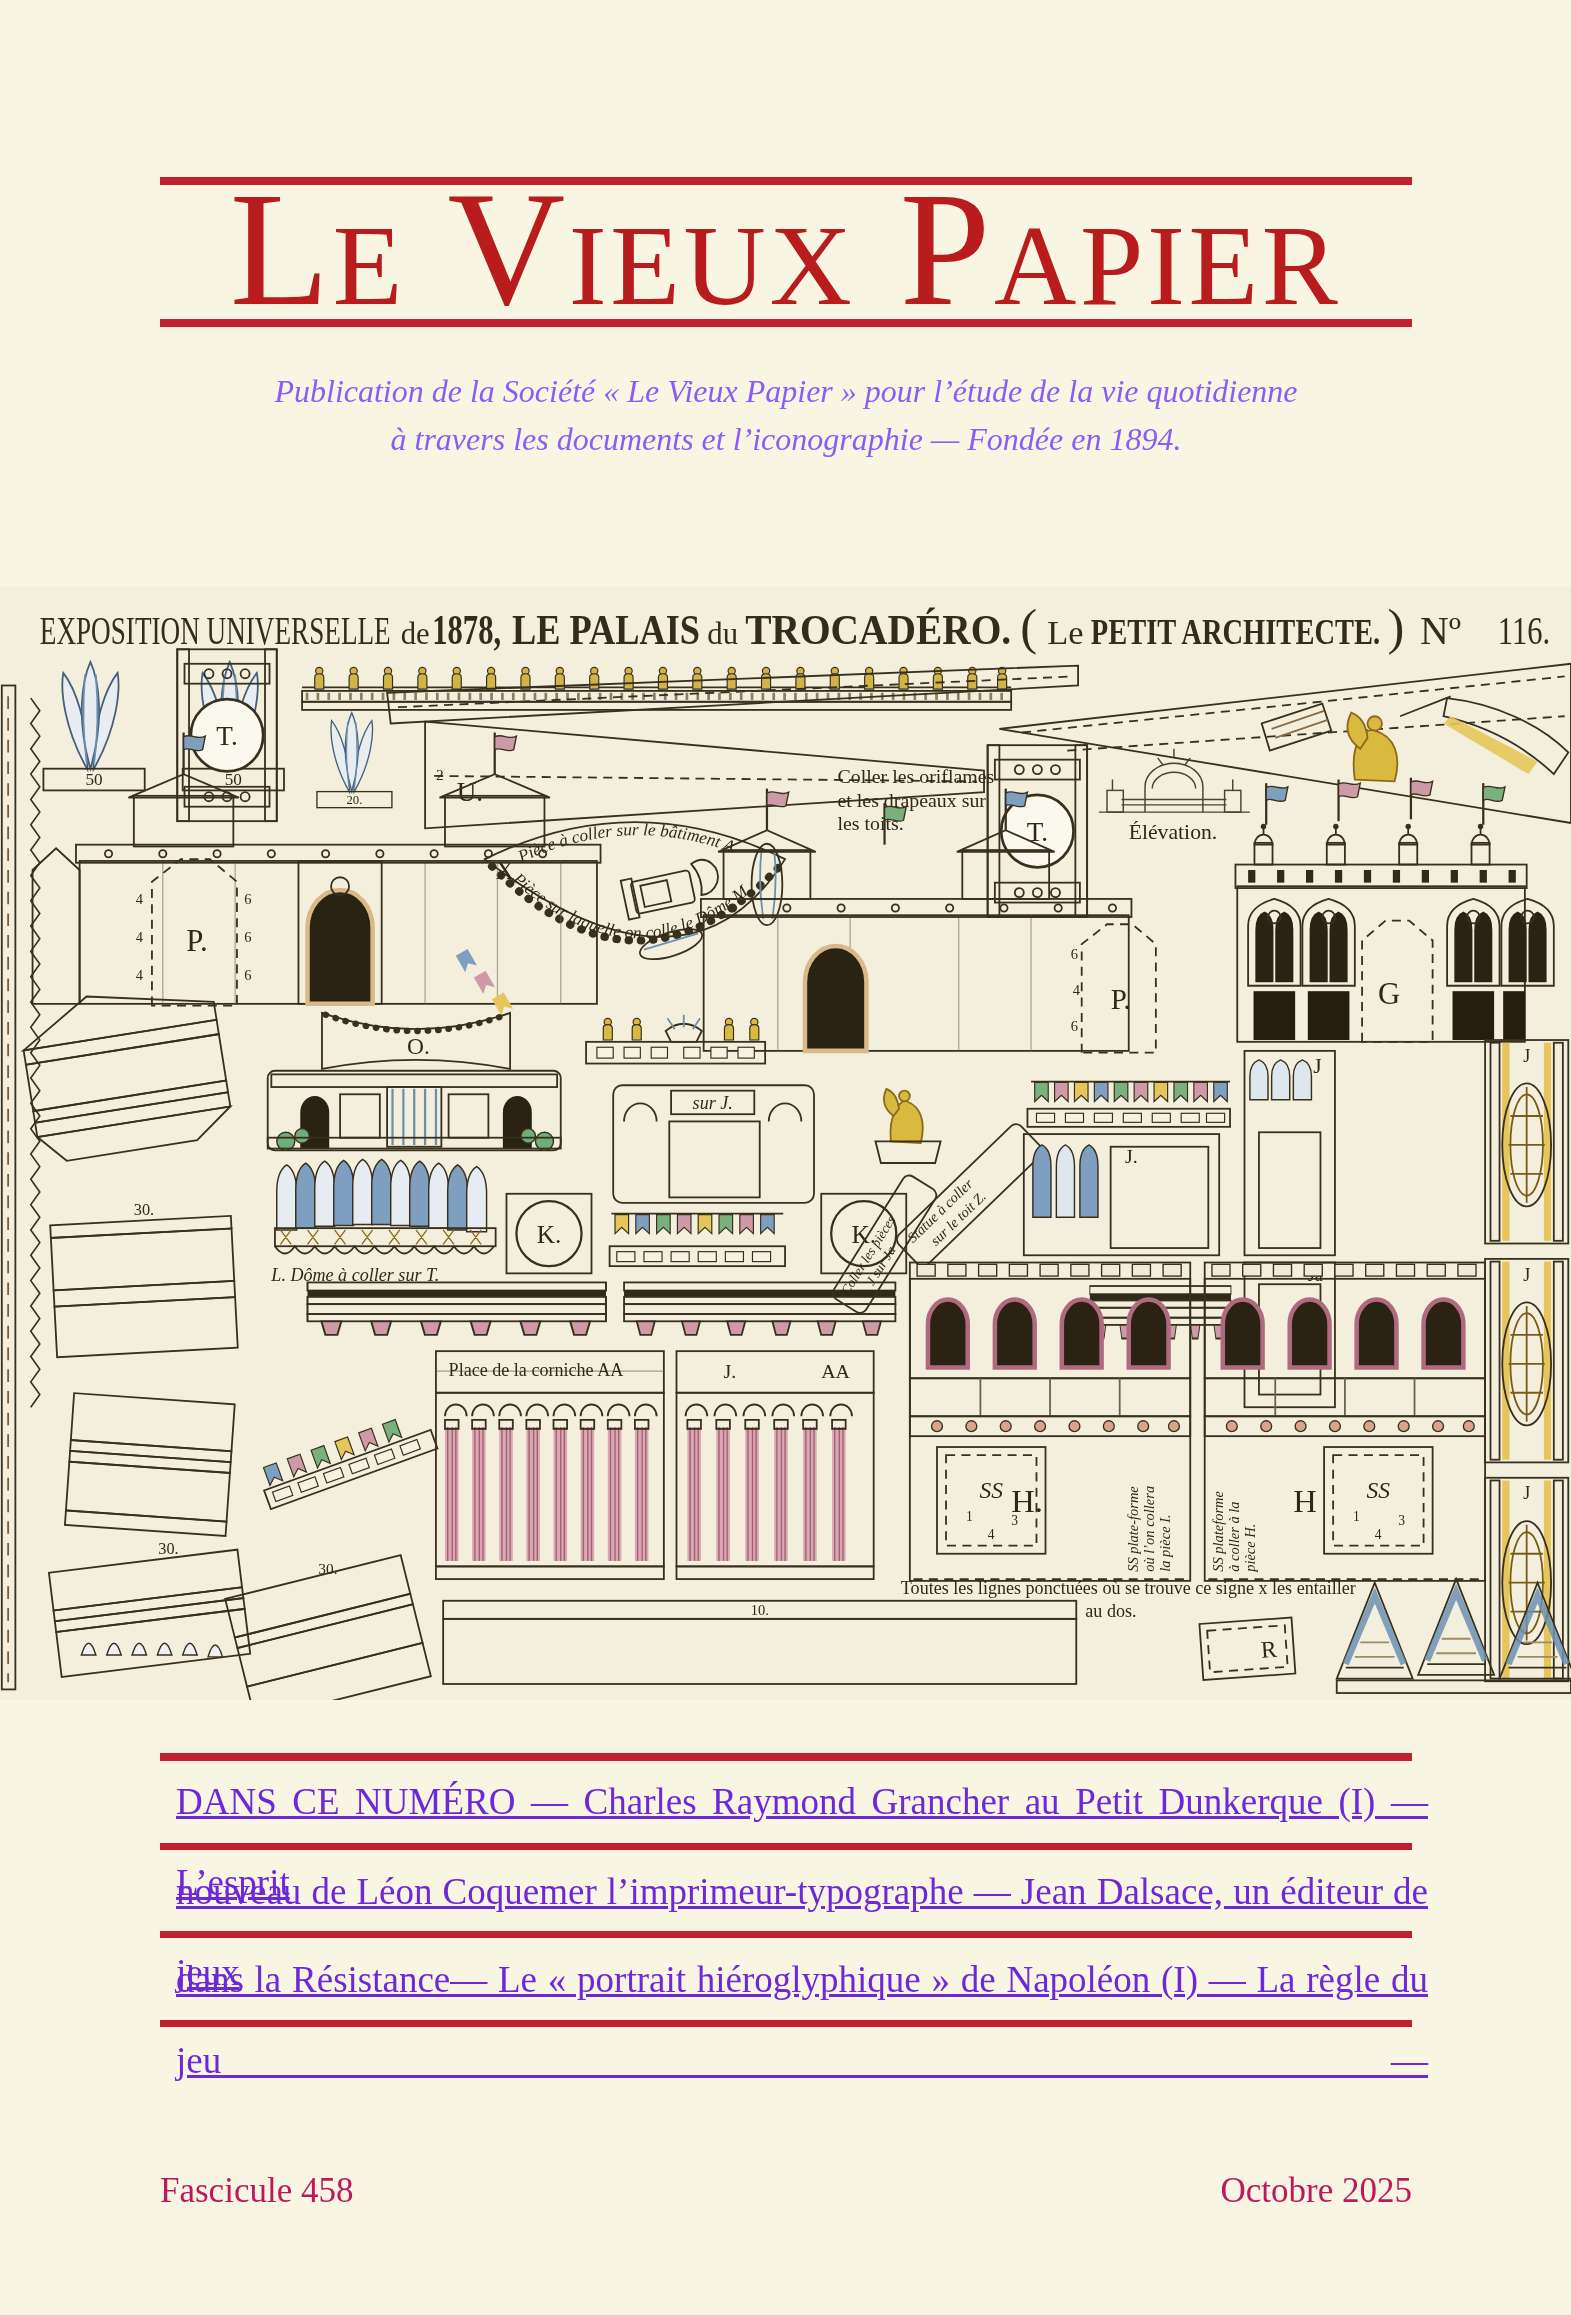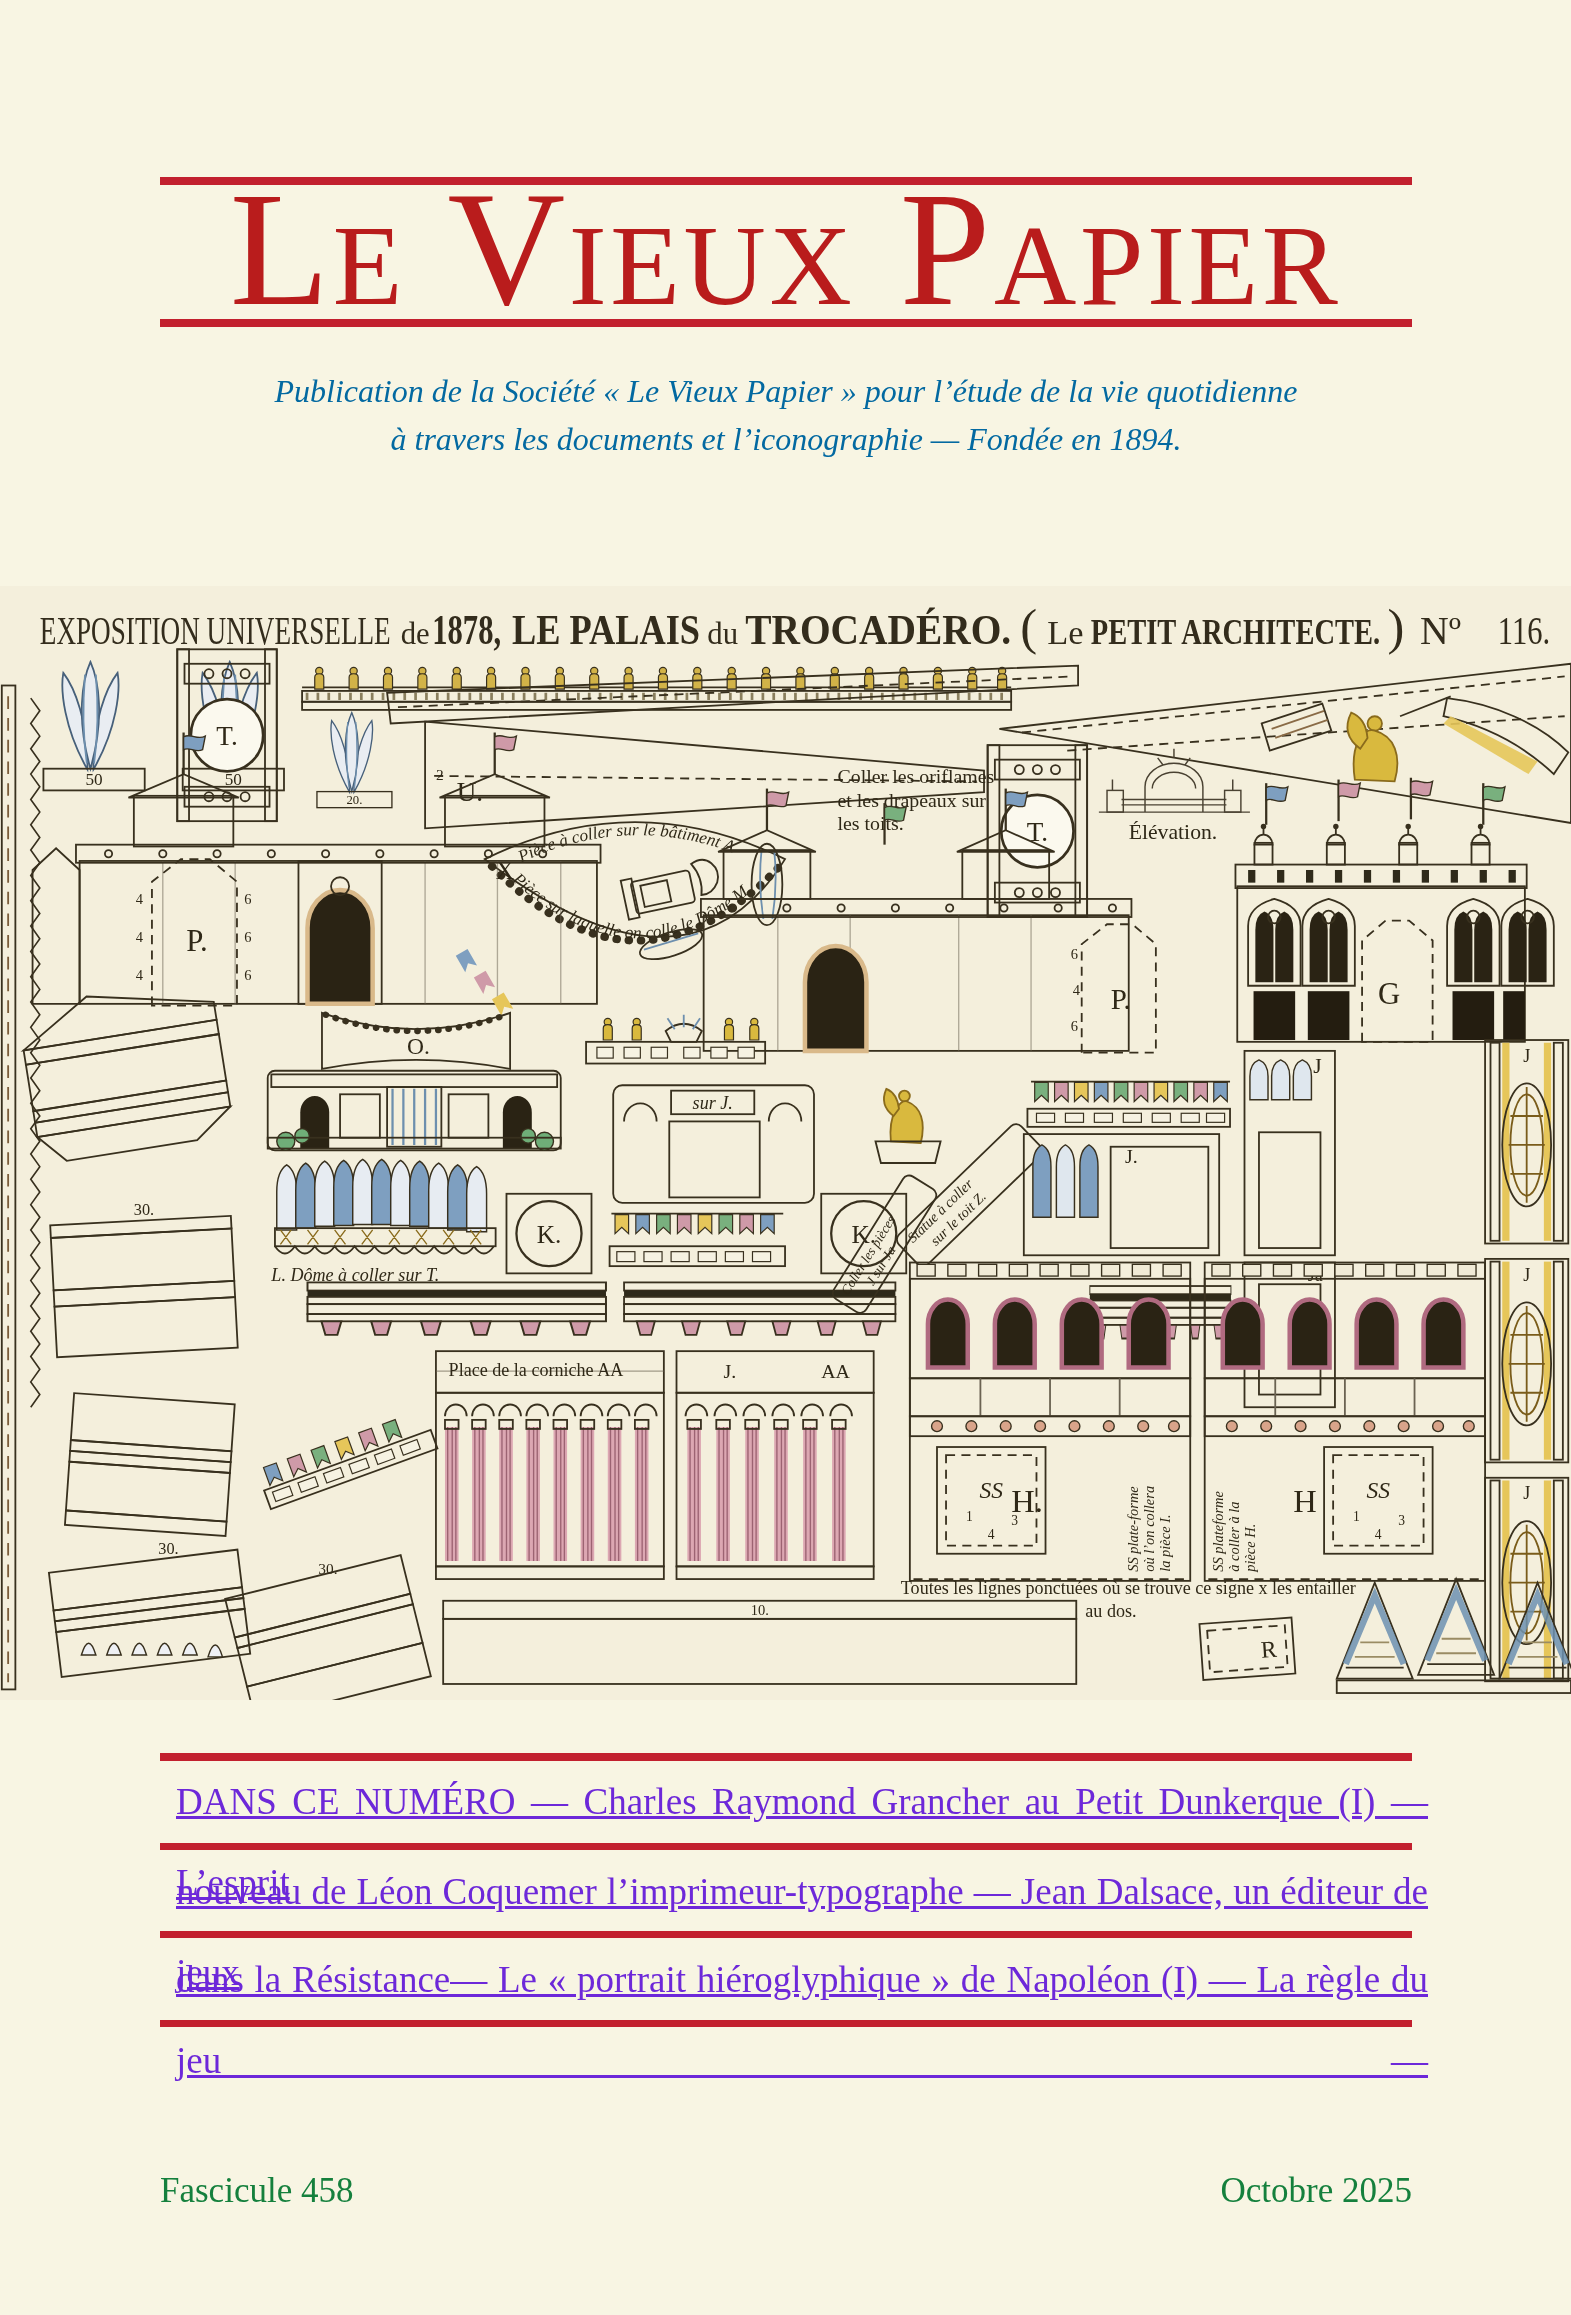--- a/index.html
+++ b/index.html
@@ -3,27 +3,27 @@
 <meta charset="utf-8">
 <style>
   html,body{margin:0;padding:0;background:#777;}
   .page{position:relative;width:1571px;height:2316px;background:#f8f5e3;overflow:hidden;
         font-family:"Liberation Serif",serif;}
   .rule{position:absolute;left:160px;width:1252px;height:8.1px;background:#c2202e;}
   .title{position:absolute;left:0;top:168px;width:100%;height:163px;line-height:163px;
          text-align:center;font-variant-caps:small-caps;font-size:163px;letter-spacing:3.6px;
          color:#b91c1c;white-space:nowrap;}
   .subtitle{position:absolute;left:160px;top:367px;width:1252px;text-align:center;
-            font-style:italic;font-size:32px;line-height:48px;color:#0369a1;}
+            font-style:italic;font-size:32px;line-height:48px;color:#8b5cf6;}
   .plate{position:absolute;left:0;top:586px;width:1429px;height:1114px;margin:0;}
   .plate svg{display:block;}
   .cline{position:absolute;left:176px;width:1252px;font-size:37px;color:#6d28d9;
          text-align:justify;text-align-last:justify;text-decoration:underline;}
   .footer{position:absolute;left:160px;top:2167px;width:1252px;height:47px;line-height:47px;
-          display:flex;justify-content:space-between;font-size:35px;color:#15803d;}
+          display:flex;justify-content:space-between;font-size:35px;color:#be185d;}
   
   .s{fill:none;stroke:#38301e;stroke-width:2;}
   .d{stroke-dasharray:10 7;}
   text.pl{font-family:"Liberation Serif",serif;fill:#2f2817;}
   .it{font-style:italic;}
   .ph tspan{font-family:"Liberation Serif",serif;fill:#332c1c;}
 </style>
 </head>
 <body>
 

